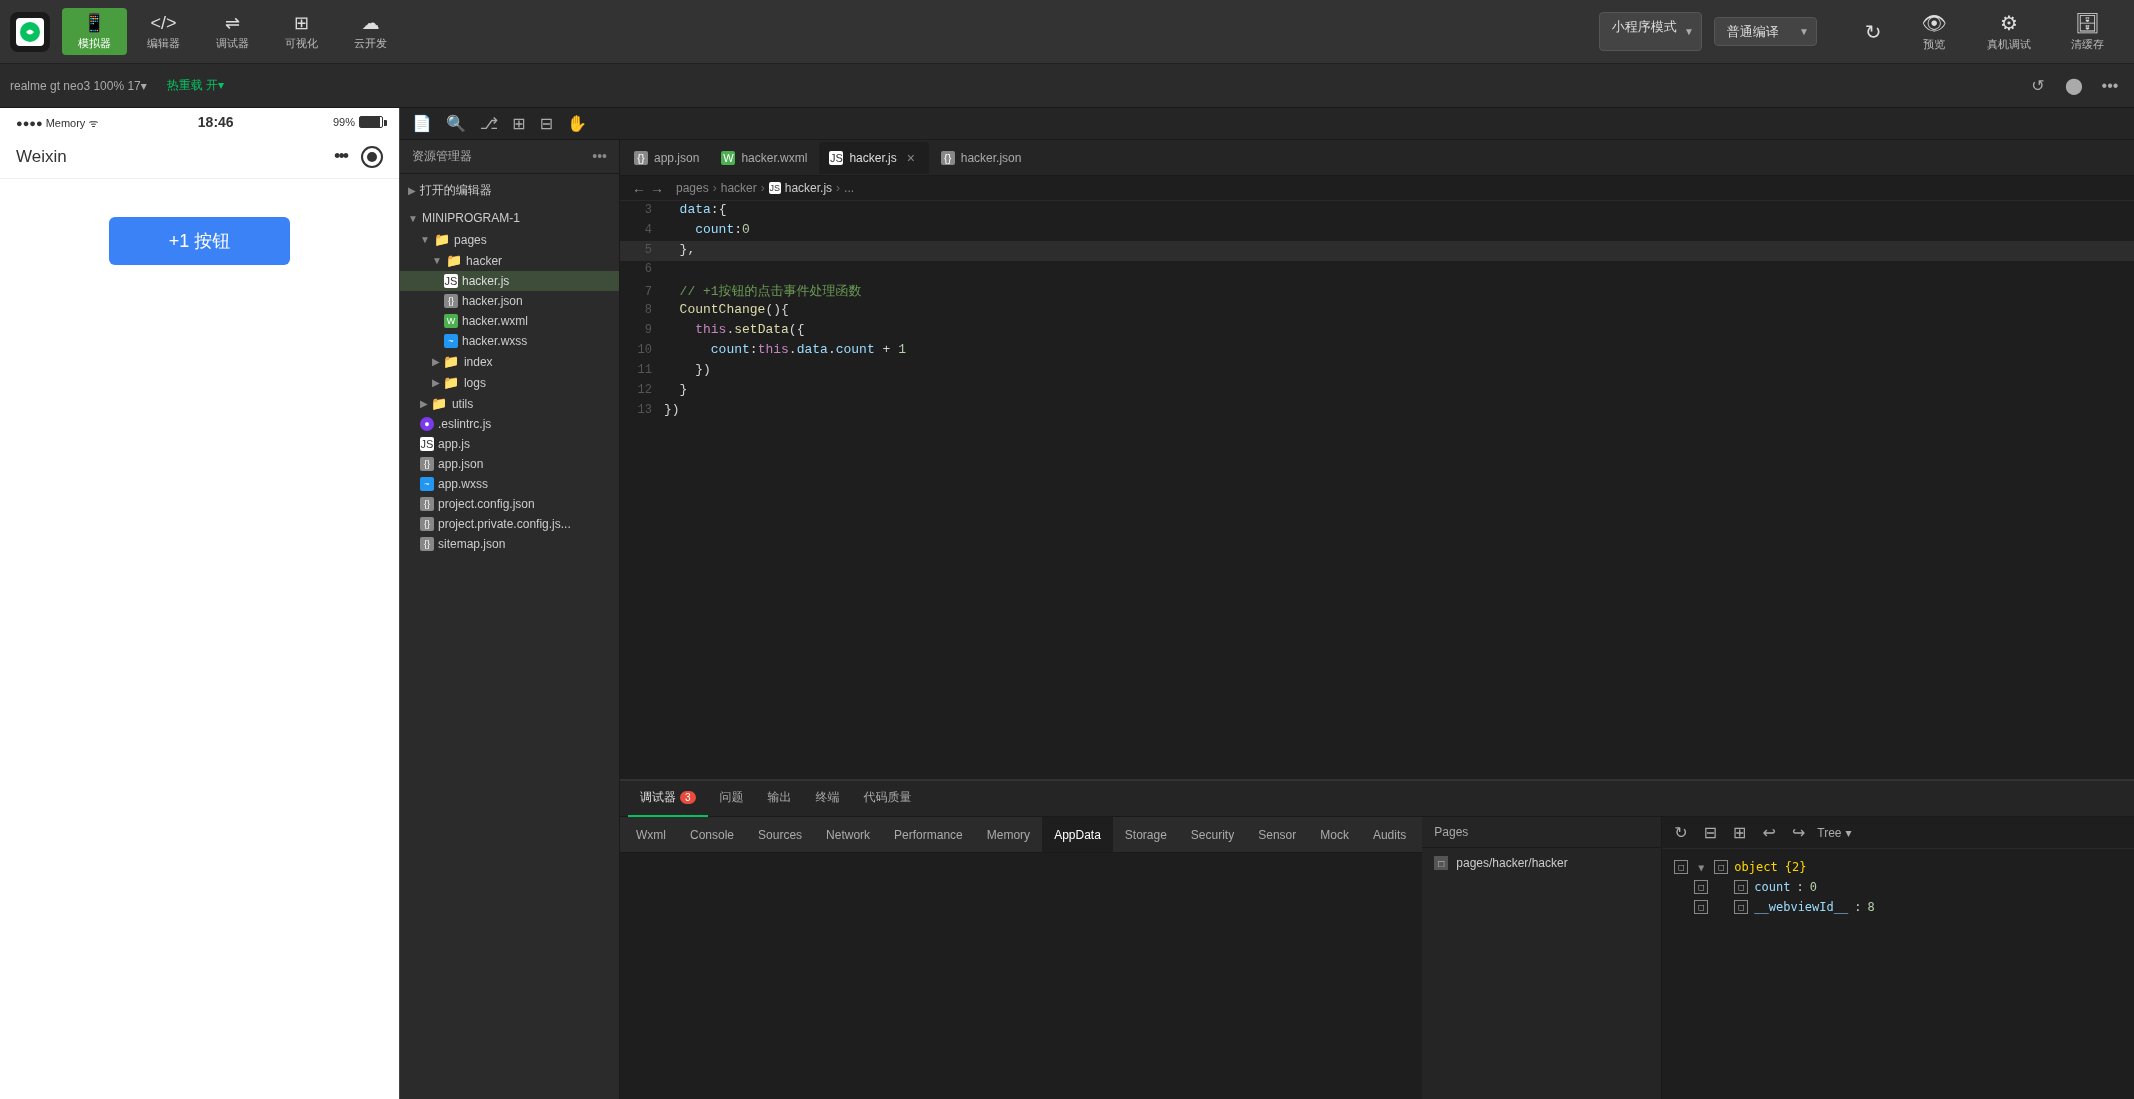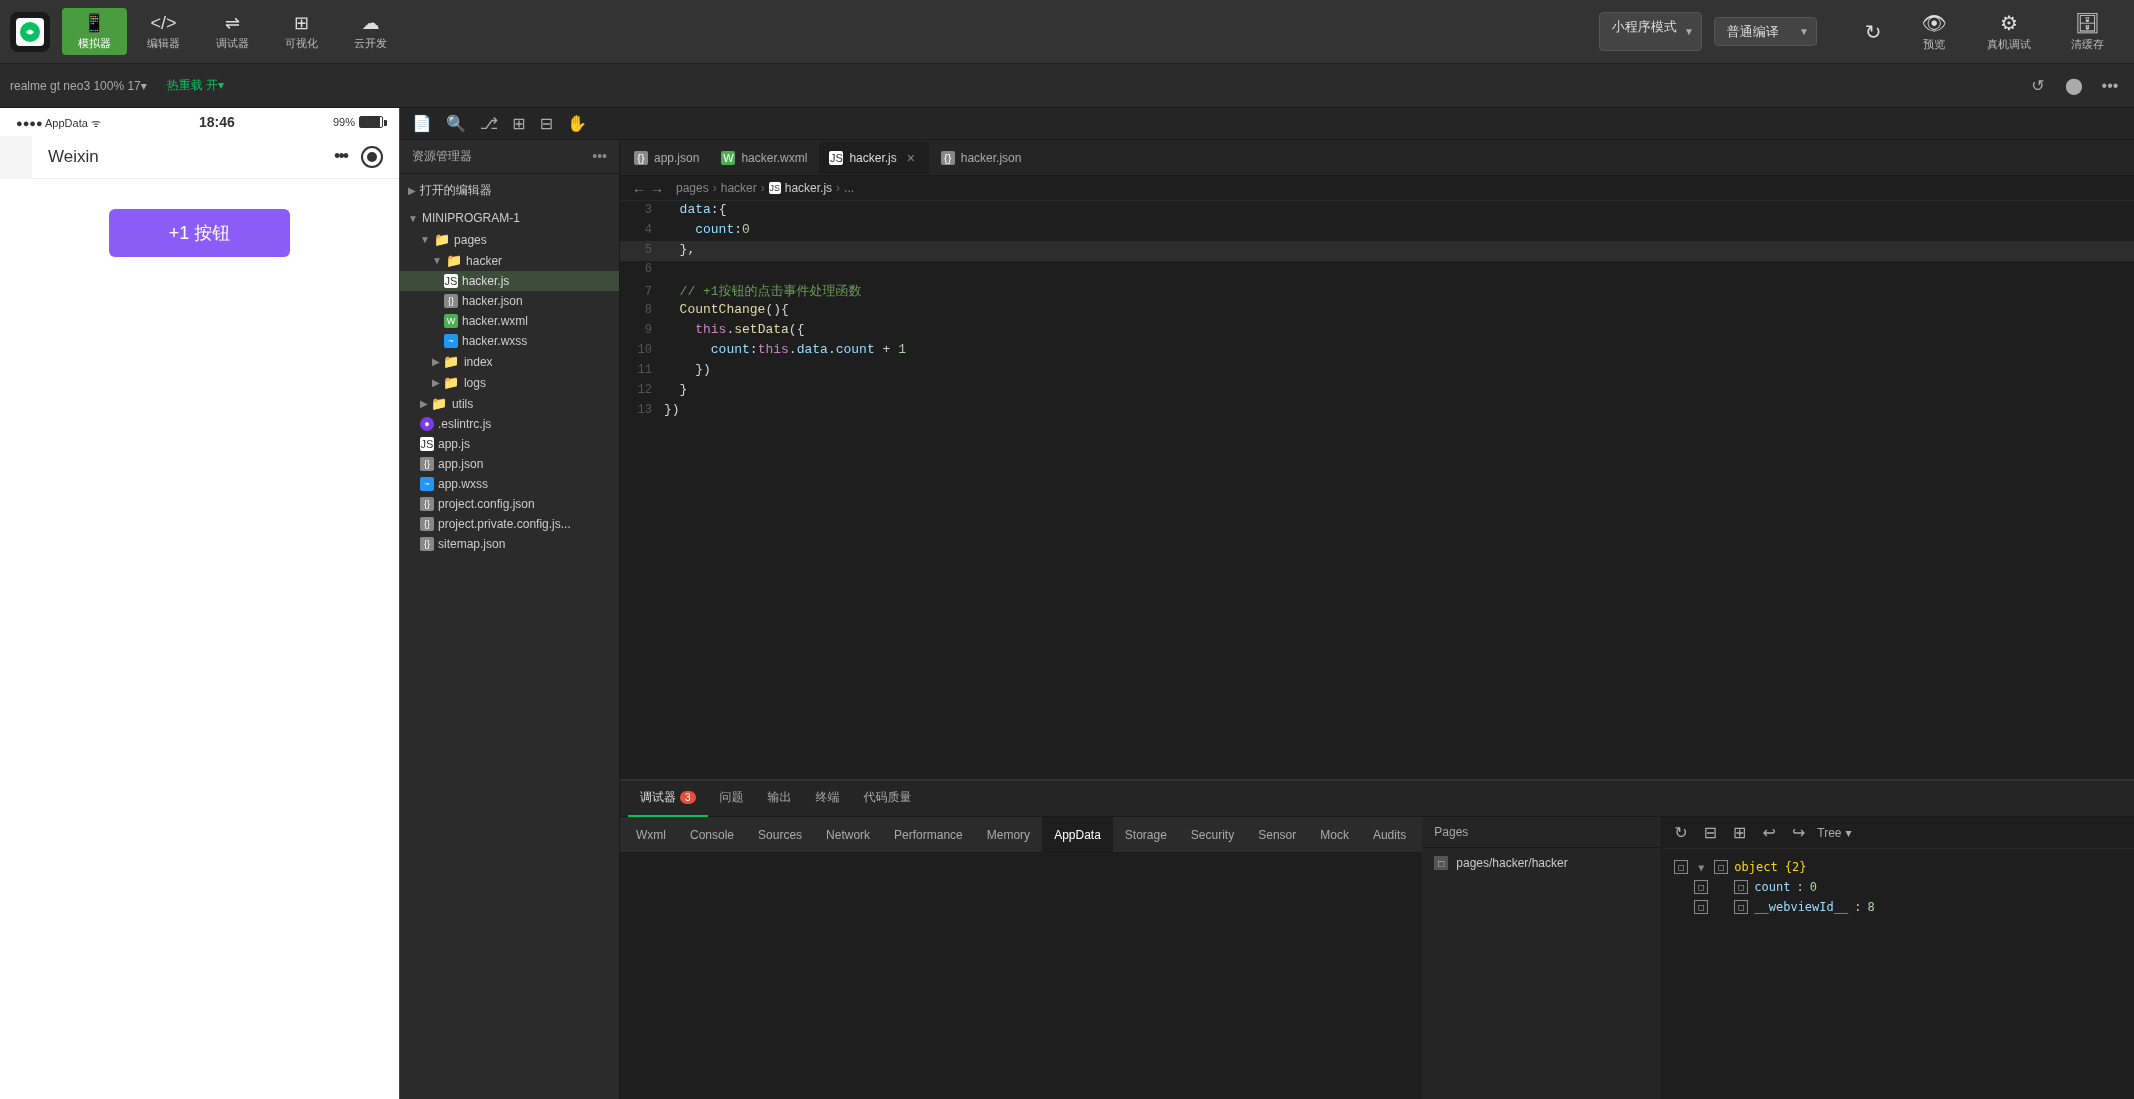--- a/index.html
+++ b/index.html
@@ -36,24 +36,24 @@
 
     
     .phone-simulator { width: 400px; background: #f5f5f5; border-right: 1px solid #444; flex-shrink: 0; display: flex; flex-direction: column; }
     .phone-statusbar { background: white; padding: 6px 16px; display: flex; align-items: center; justify-content: space-between; }
     .phone-signal { font-size: 11px; color: #333; }
     .phone-time { font-size: 14px; font-weight: 600; color: #333; }
     .phone-battery { font-size: 11px; color: #333; display: flex; align-items: center; gap: 4px; }
     .battery-icon { width: 24px; height: 12px; border: 1.5px solid #333; border-radius: 2px; position: relative; }
     .battery-icon::after { content: ''; position: absolute; right: -5px; top: 3px; width: 3px; height: 6px; background: #333; border-radius: 0 1px 1px 0; }
     .battery-fill { background: #333; height: 100%; width: 90%; }
-    .phone-header { background: white; padding: 10px 16px; display: flex; align-items: center; justify-content: space-between; border-bottom: 1px solid #eee; margin-left: 32px; }
+    .phone-header { background: white; padding: 10px 16px; display: flex; align-items: center; justify-content: space-between; border-bottom: 1px solid #eee; }
     .phone-header-icons { display: flex; gap: 8px; }
     .phone-content { flex: 1; background: white; display: flex; align-items: flex-start; justify-content: center; padding-top: 30px; }
-    .plus-button { background: #8b5cf6; color: white; border: none; border-radius: 6px; padding: 12px 60px; font-size: 18px; cursor: pointer; }
+    .plus-button { background: #3b82f6; color: white; border: none; border-radius: 6px; padding: 12px 60px; font-size: 18px; cursor: pointer; margin-top: 8px; }
 
     
     .file-tree { width: 220px; background: #2b2b2b; border-right: 1px solid #1a1a1a; flex-shrink: 0; display: flex; flex-direction: column; }
     .file-tree-header { padding: 8px 12px; display: flex; align-items: flex-start; justify-content: space-between; border-bottom: 1px solid #1a1a1a; }
     .file-tree-title { font-size: 12px; color: #aaa; }
     .file-tree-icons { display: flex; gap: 6px; }
     .tree-icon-btn { color: #888; cursor: pointer; font-size: 14px; }
     .file-tree-body { flex: 1; overflow-y: auto; padding: 4px 0; }
     .tree-section { margin-bottom: 4px; }
     .tree-section-header { display: flex; align-items: center; padding: 4px 8px; cursor: pointer; color: #ccc; font-size: 12px; gap: 4px; }
@@ -217,21 +217,21 @@
   <div style="flex:1;"></div>
   <div class="icon-btn">↺</div>
   <div class="icon-btn">⬤</div>
   <div class="icon-btn">•••</div>
 </div>
 
 <div class="main-layout">
 
   <div class="phone-simulator">
     <div class="phone-statusbar">
-      <span class="phone-signal">●●●● AppData ᯤ</span>
+      <span class="phone-signal">●●●● Memory ᯤ</span>
       <span class="phone-time">18:46</span>
       <div class="phone-battery">
         <span>99%</span>
         <div class="battery-icon">
             <div class="battery-fill"></div>
           </div>
       </div>
     </div>
     <div class="phone-header">
       <span style="font-size:17px;color:#333;font-weight:500;">Weixin</span>

